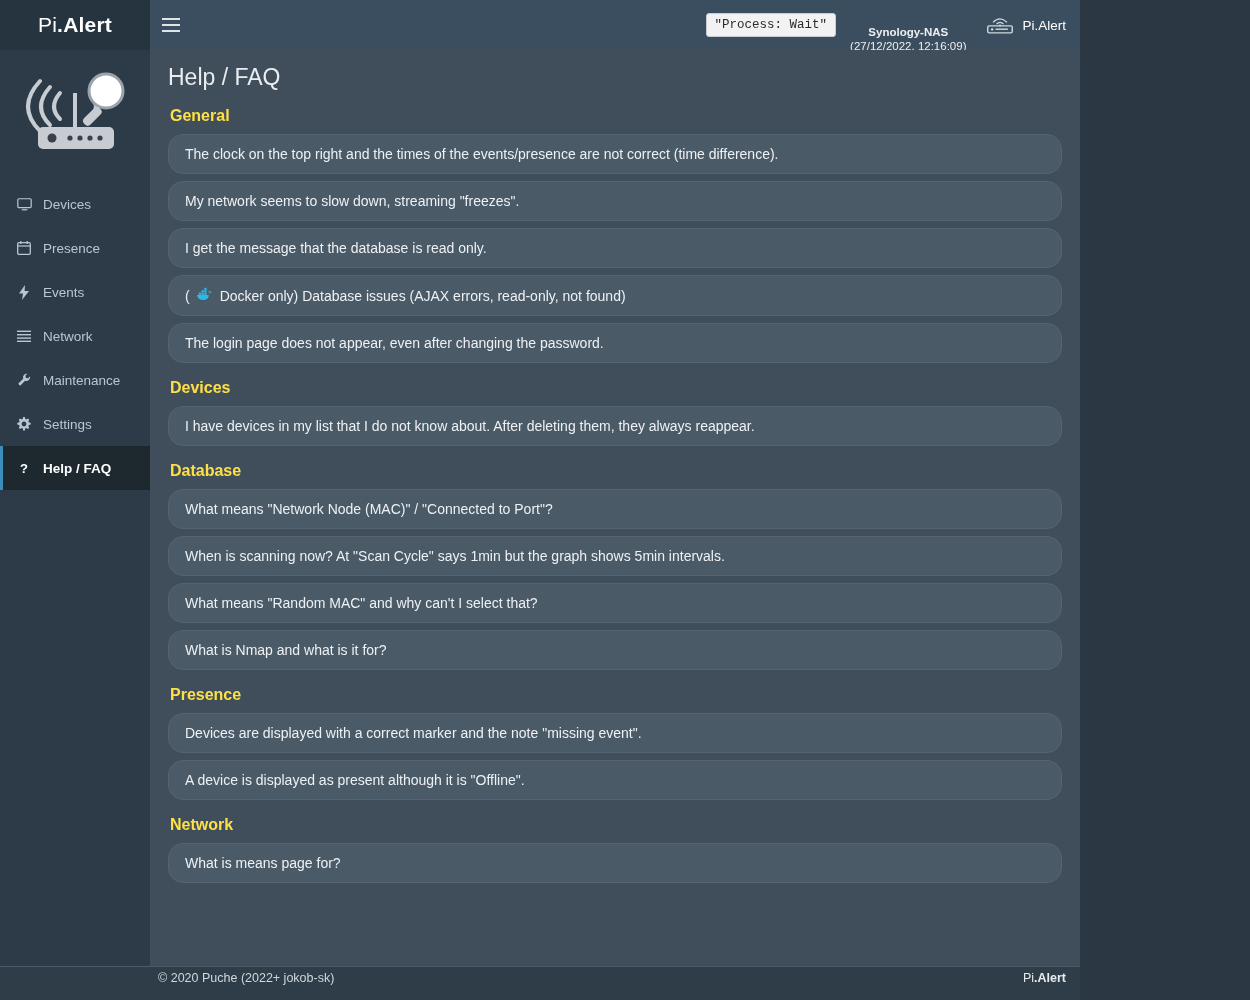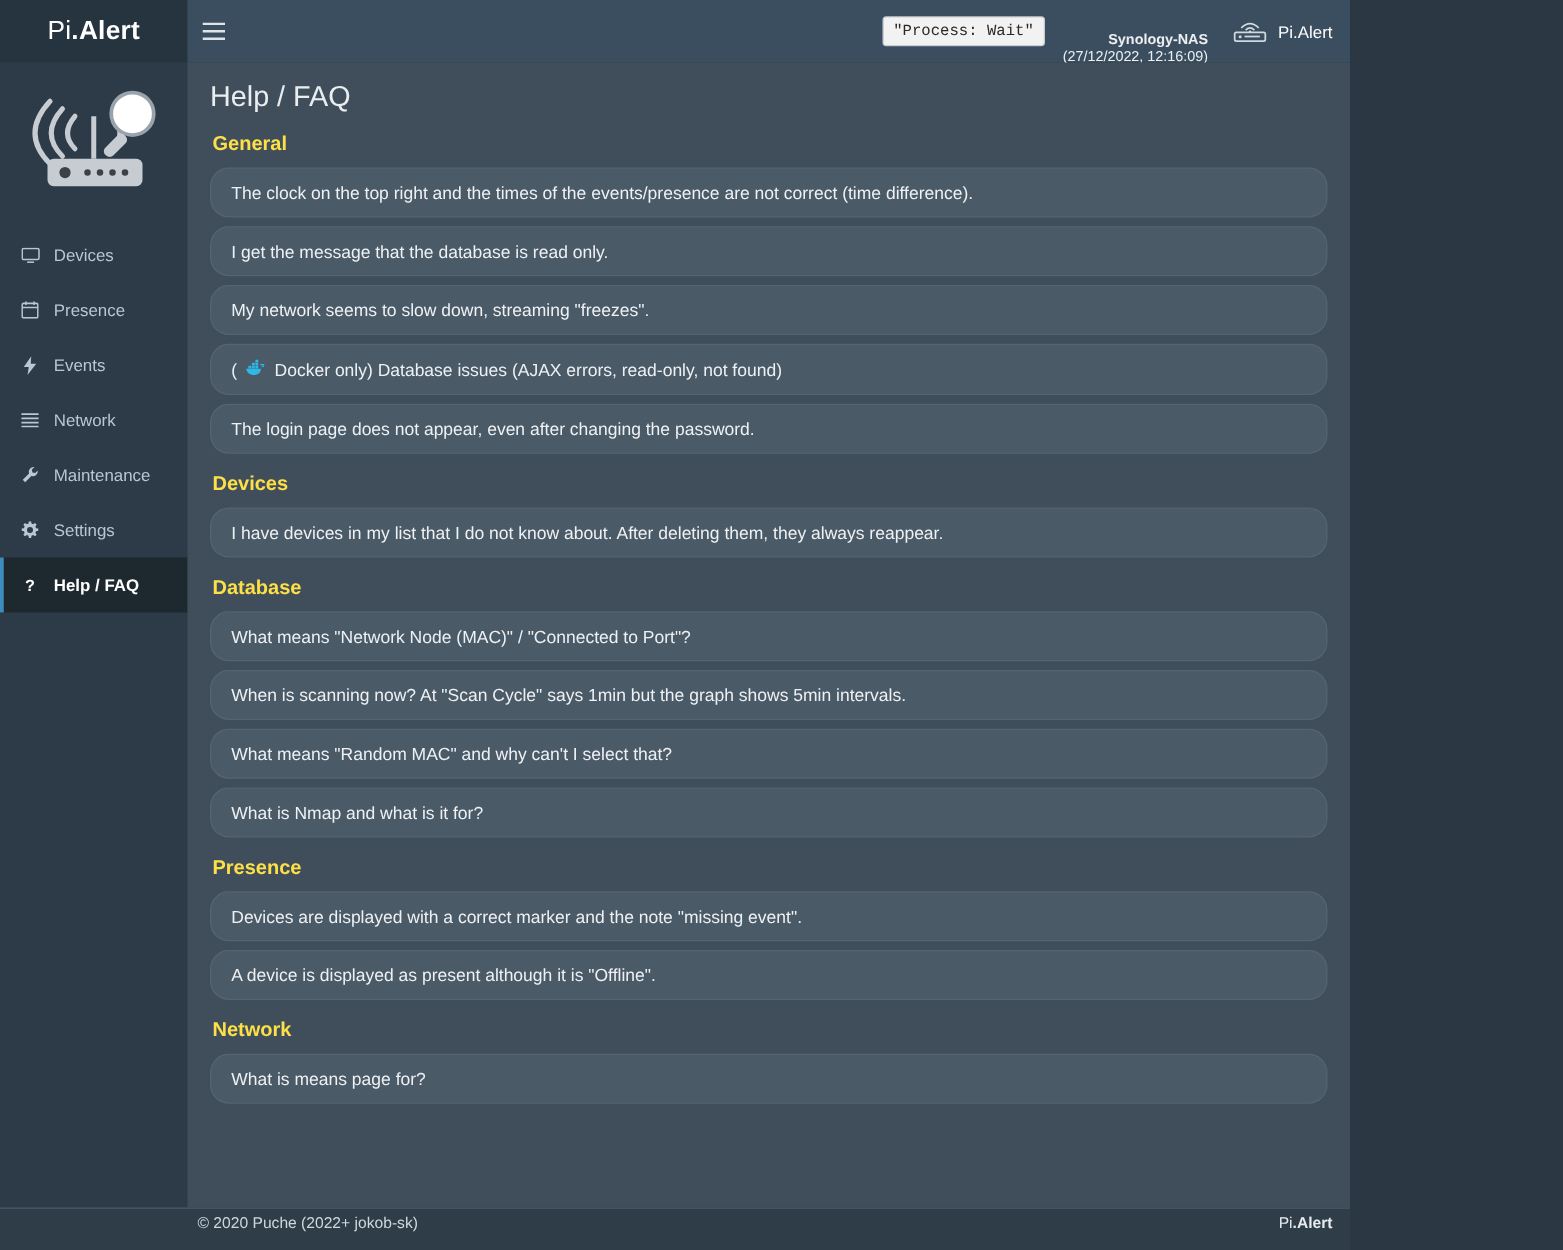--- a/index.html
+++ b/index.html
@@ -43,21 +43,21 @@
   .process-badge {
     background: #f2f2f2; color: #2a2a2a;
     font-family: "Liberation Mono", monospace;
     font-size: 12.5px;
     padding: 4px 8px;
     border: 1px solid #c8ccd0;
     border-radius: 3px;
     white-space: nowrap;
   }
   .host-block {
-    text-align: right; line-height: 1.25;
+    text-align: center; line-height: 1.25;
     font-size: 11.5px; color: #eceff1; font-weight: 700; margin-top: 28px;
   }
   .host-block .host-time { font-weight: 400; font-size: 11.5px; }
   .user-block { display: flex; align-items: center; gap: 8px; padding-left: 6px; }
   .user-block .u-name { font-size: 13.5px; color: #fff; }
   .nas-icon { width: 28px; height: 22px; display: block; }
 
   
   .body-wrap { display: flex; flex: 1 1 auto; min-height: 0; }
 
@@ -276,22 +276,22 @@
         </li>
       </ul>
     </div>
 
     <div class="content">
       <h1 class="page-title">Help / FAQ</h1>
 
       <div class="section-title">General</div>
       <div class="faq-list">
         <div class="faq-item">The clock on the top right and the times of the events/presence are not correct (time difference).</div>
+        <div class="faq-item">My network seems to slow down, streaming "freezes".</div>
         <div class="faq-item">I get the message that the database is read only.</div>
-        <div class="faq-item">My network seems to slow down, streaming "freezes".</div>
         <div class="faq-item">
           <span>(</span>
           <span class="docker-icon">
             <svg width="18" height="14" viewBox="0 0 20 15" aria-hidden="true">
               <rect x="3" y="6" width="2.6" height="2.4" fill="#2fb7e8"></rect>
               <rect x="6.1" y="6" width="2.6" height="2.4" fill="#2fb7e8"></rect>
               <rect x="9.2" y="6" width="2.6" height="2.4" fill="#2fb7e8"></rect>
               <rect x="6.1" y="3.3" width="2.6" height="2.4" fill="#2fb7e8"></rect>
               <rect x="9.2" y="3.3" width="2.6" height="2.4" fill="#2fb7e8"></rect>
               <rect x="9.2" y="0.6" width="2.6" height="2.4" fill="#2fb7e8"></rect>

